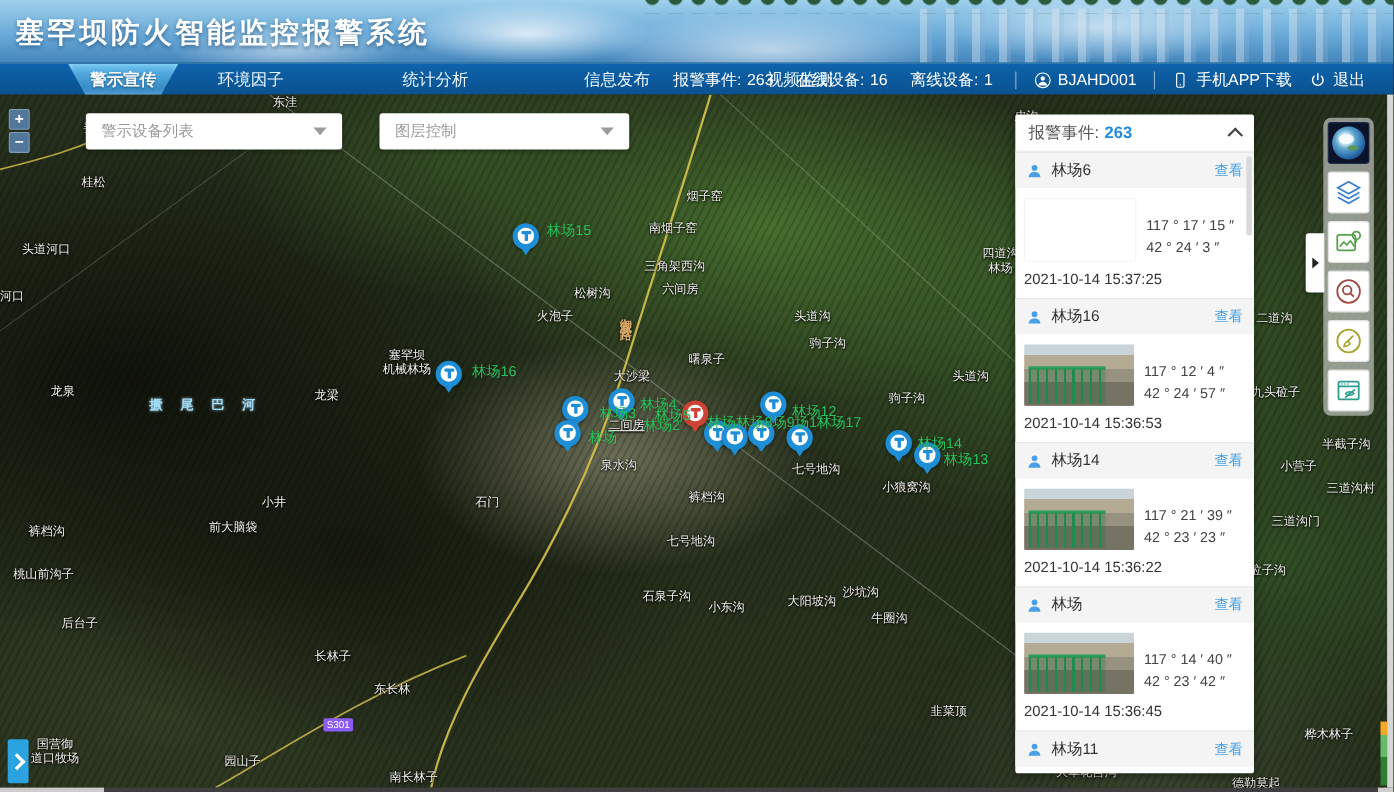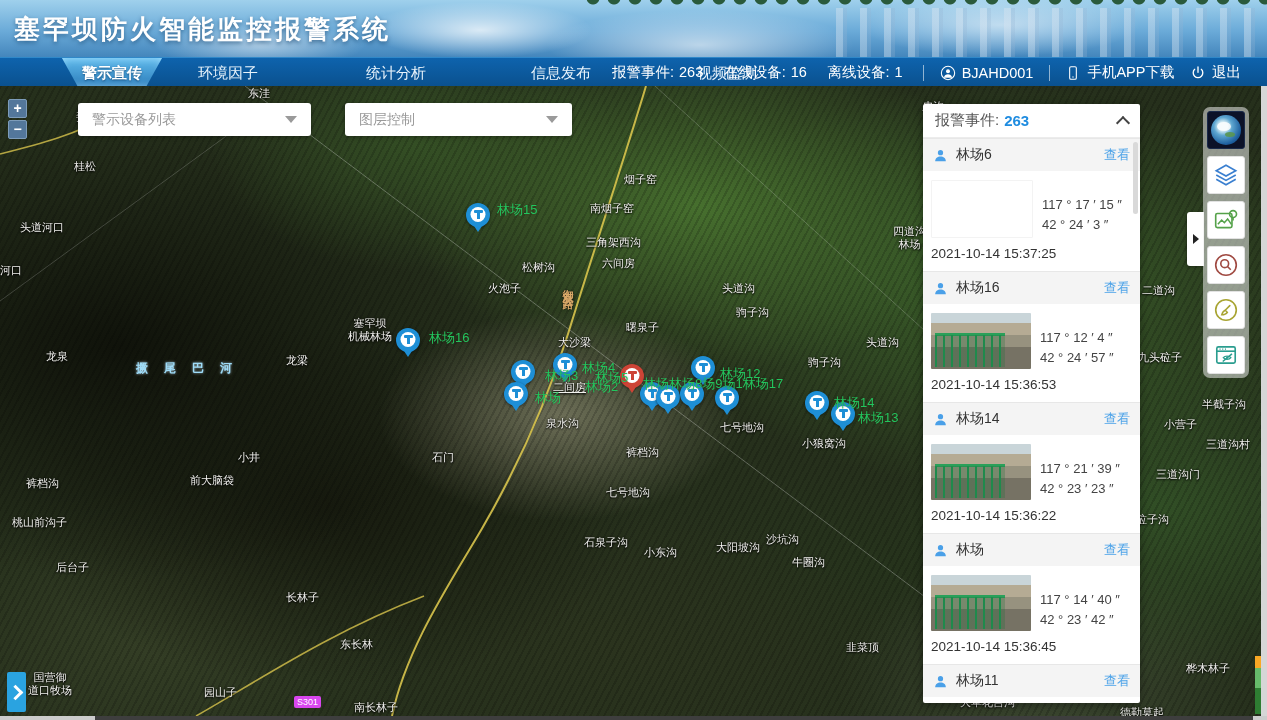--- a/index.html
+++ b/index.html
@@ -57,22 +57,22 @@
   .roads{position:absolute;left:0;top:86px;}
 
   
   .mlabel{position:absolute;color:#f2f2ee;font-size:11px;white-space:pre-line;line-height:1.15;
     text-shadow:0 0 2px #000,0 1px 2px #000;z-index:3;}
   .mlabel.two{text-align:center;}
   .wlabel{position:absolute;color:#9fdcf8;font-size:12px;font-weight:bold;letter-spacing:16px;
     text-shadow:0 0 3px rgba(255,255,255,.65),0 0 2px #034;z-index:3;}
   .rlabel{position:absolute;color:#d8a868;font-size:11px;font-weight:bold;writing-mode:vertical-rl;
     letter-spacing:3px;text-shadow:0 0 2px #000;z-index:3;}
-  .badge{position:absolute;background:#d946ef;color:#fff;font-size:9px;padding:0 3px;border-radius:2px;
-    line-height:12px;z-index:3;margin-top:43px;}
+  .badge{position:absolute;background:#8b5cf6;color:#fff;font-size:9px;padding:0 3px;border-radius:2px;
+    line-height:12px;z-index:3;}
 
   
   .pin{position:absolute;width:24px;height:24px;border-radius:50%;z-index:4;cursor:pointer;
     --pc:#1e8fd6;background:var(--pc);box-shadow:0 1px 3px rgba(0,0,0,.5);}
   .pin b{position:absolute;left:50%;top:17px;transform:translateX(-50%);width:0;height:0;
     border:8px solid transparent;border-top:12px solid var(--pc);}
   .pin i{position:absolute;left:50%;top:4px;transform:translateX(-50%);width:15px;height:15px;
     border-radius:50%;background:#fff;}
   .pin i::before{content:"";position:absolute;left:50%;top:3px;transform:translateX(-50%);
     width:9px;height:3px;background:var(--pc);border-radius:1px;}
@@ -243,21 +243,21 @@
       <span class="mlabel" style="left: 606px; top: 486px;">七号地沟</span>
       <span class="mlabel" style="left: 584px; top: 536px;">石泉子沟</span>
       <span class="mlabel" style="left: 644px; top: 546px;">小东沟</span>
       <span class="mlabel" style="left: 716px; top: 541px;">大阳坡沟</span>
       <span class="mlabel" style="left: 766px; top: 533px;">沙坑沟</span>
       <span class="mlabel" style="left: 792px; top: 556px;">牛圈沟</span>
       <span class="mlabel" style="left: 26px; top: 477px;">裤档沟</span>
       <span class="mlabel" style="left: 12px; top: 516px;">桃山前沟子</span>
       <span class="mlabel" style="left: 56px; top: 561px;">后台子</span>
       <span class="mlabel" style="left: 286px; top: 591px;">长林子</span>
-      <span class="mlabel" style="left: 340px; top: 621px; margin-top: 17px;">东长林</span>
+      <span class="mlabel" style="left: 340px; top: 621px;">东长林</span>
       <span class="mlabel" style="left: 846px; top: 641px;">韭菜顶</span>
       <span class="mlabel two" style="left: 28px; top: 671px;">国营御
 道口牧场</span>
       <span class="mlabel" style="left: 204px; top: 686px;">园山子</span>
       <span class="mlabel" style="left: 354px; top: 701px;">南长林子</span>
       <span class="mlabel" style="left: 960px; top: 696px;">大草花宫沟</span>
       <span class="mlabel" style="left: 1120px; top: 706px;">德勒莫起</span>
       <span class="mlabel" style="left: 1186px; top: 662px;">桦木林子</span>
       <span class="mlabel two" style="left: 1202px; top: 677px; margin-top: 48px;">小磨子沟
 前营子</span>

